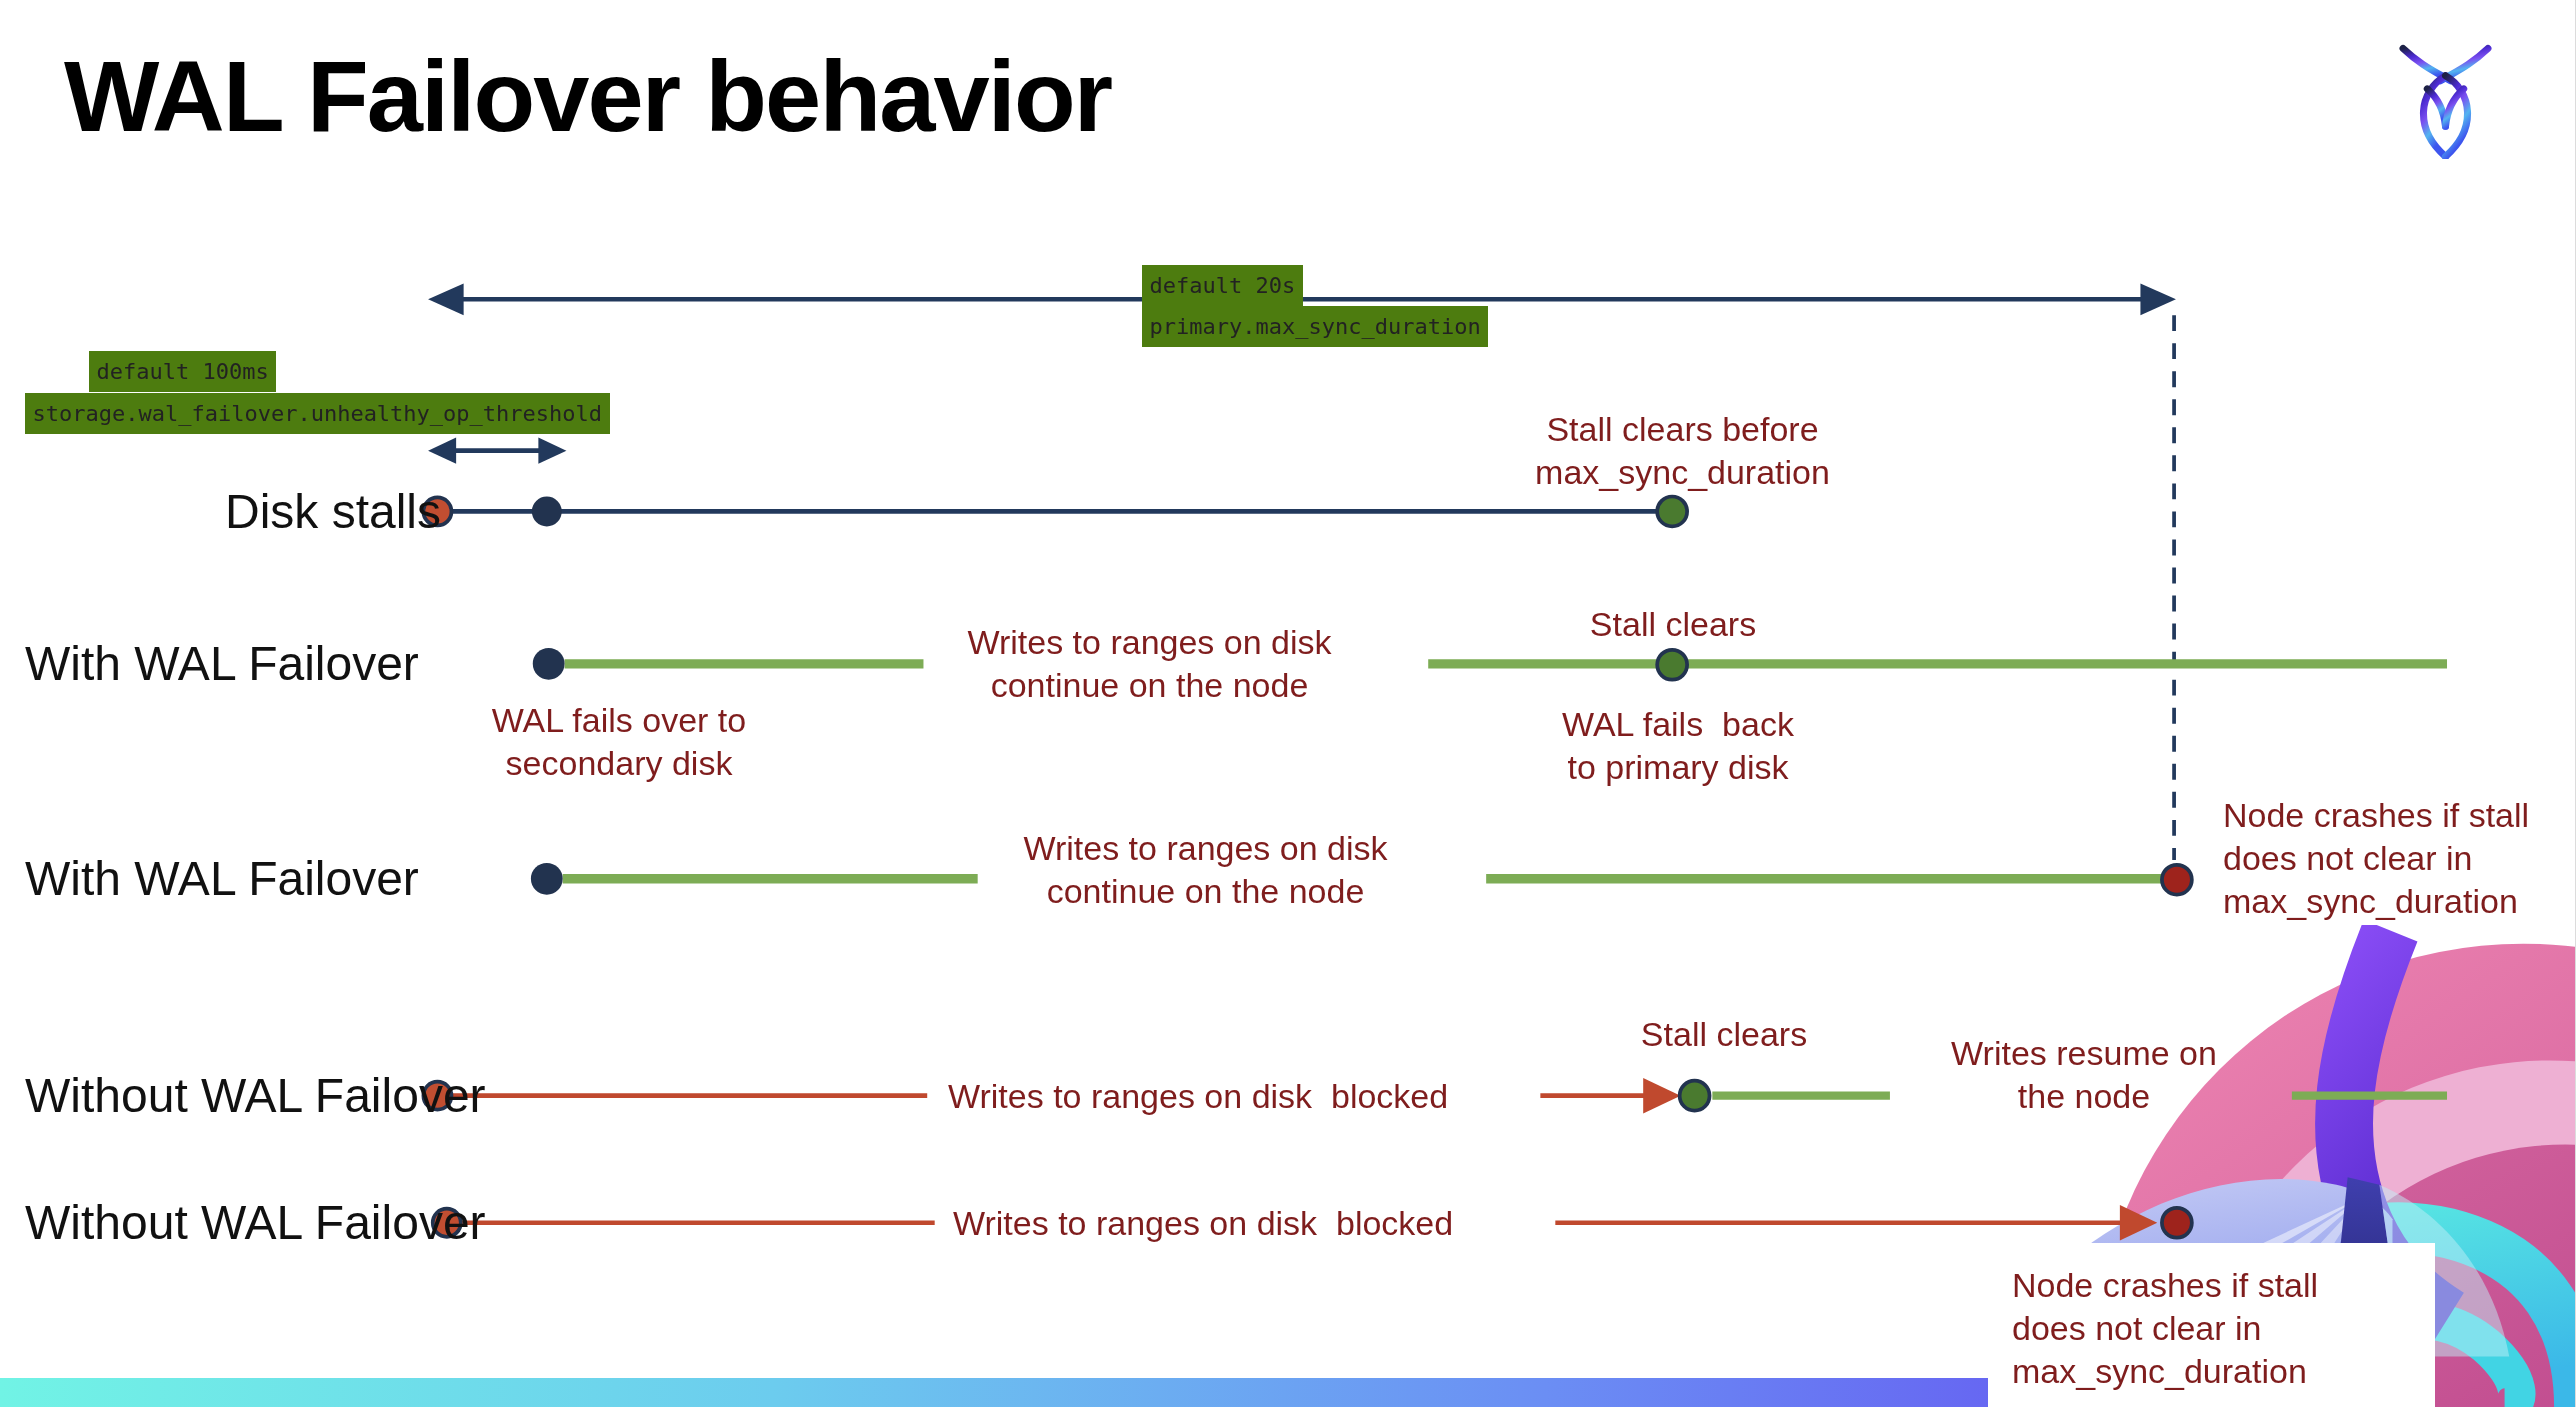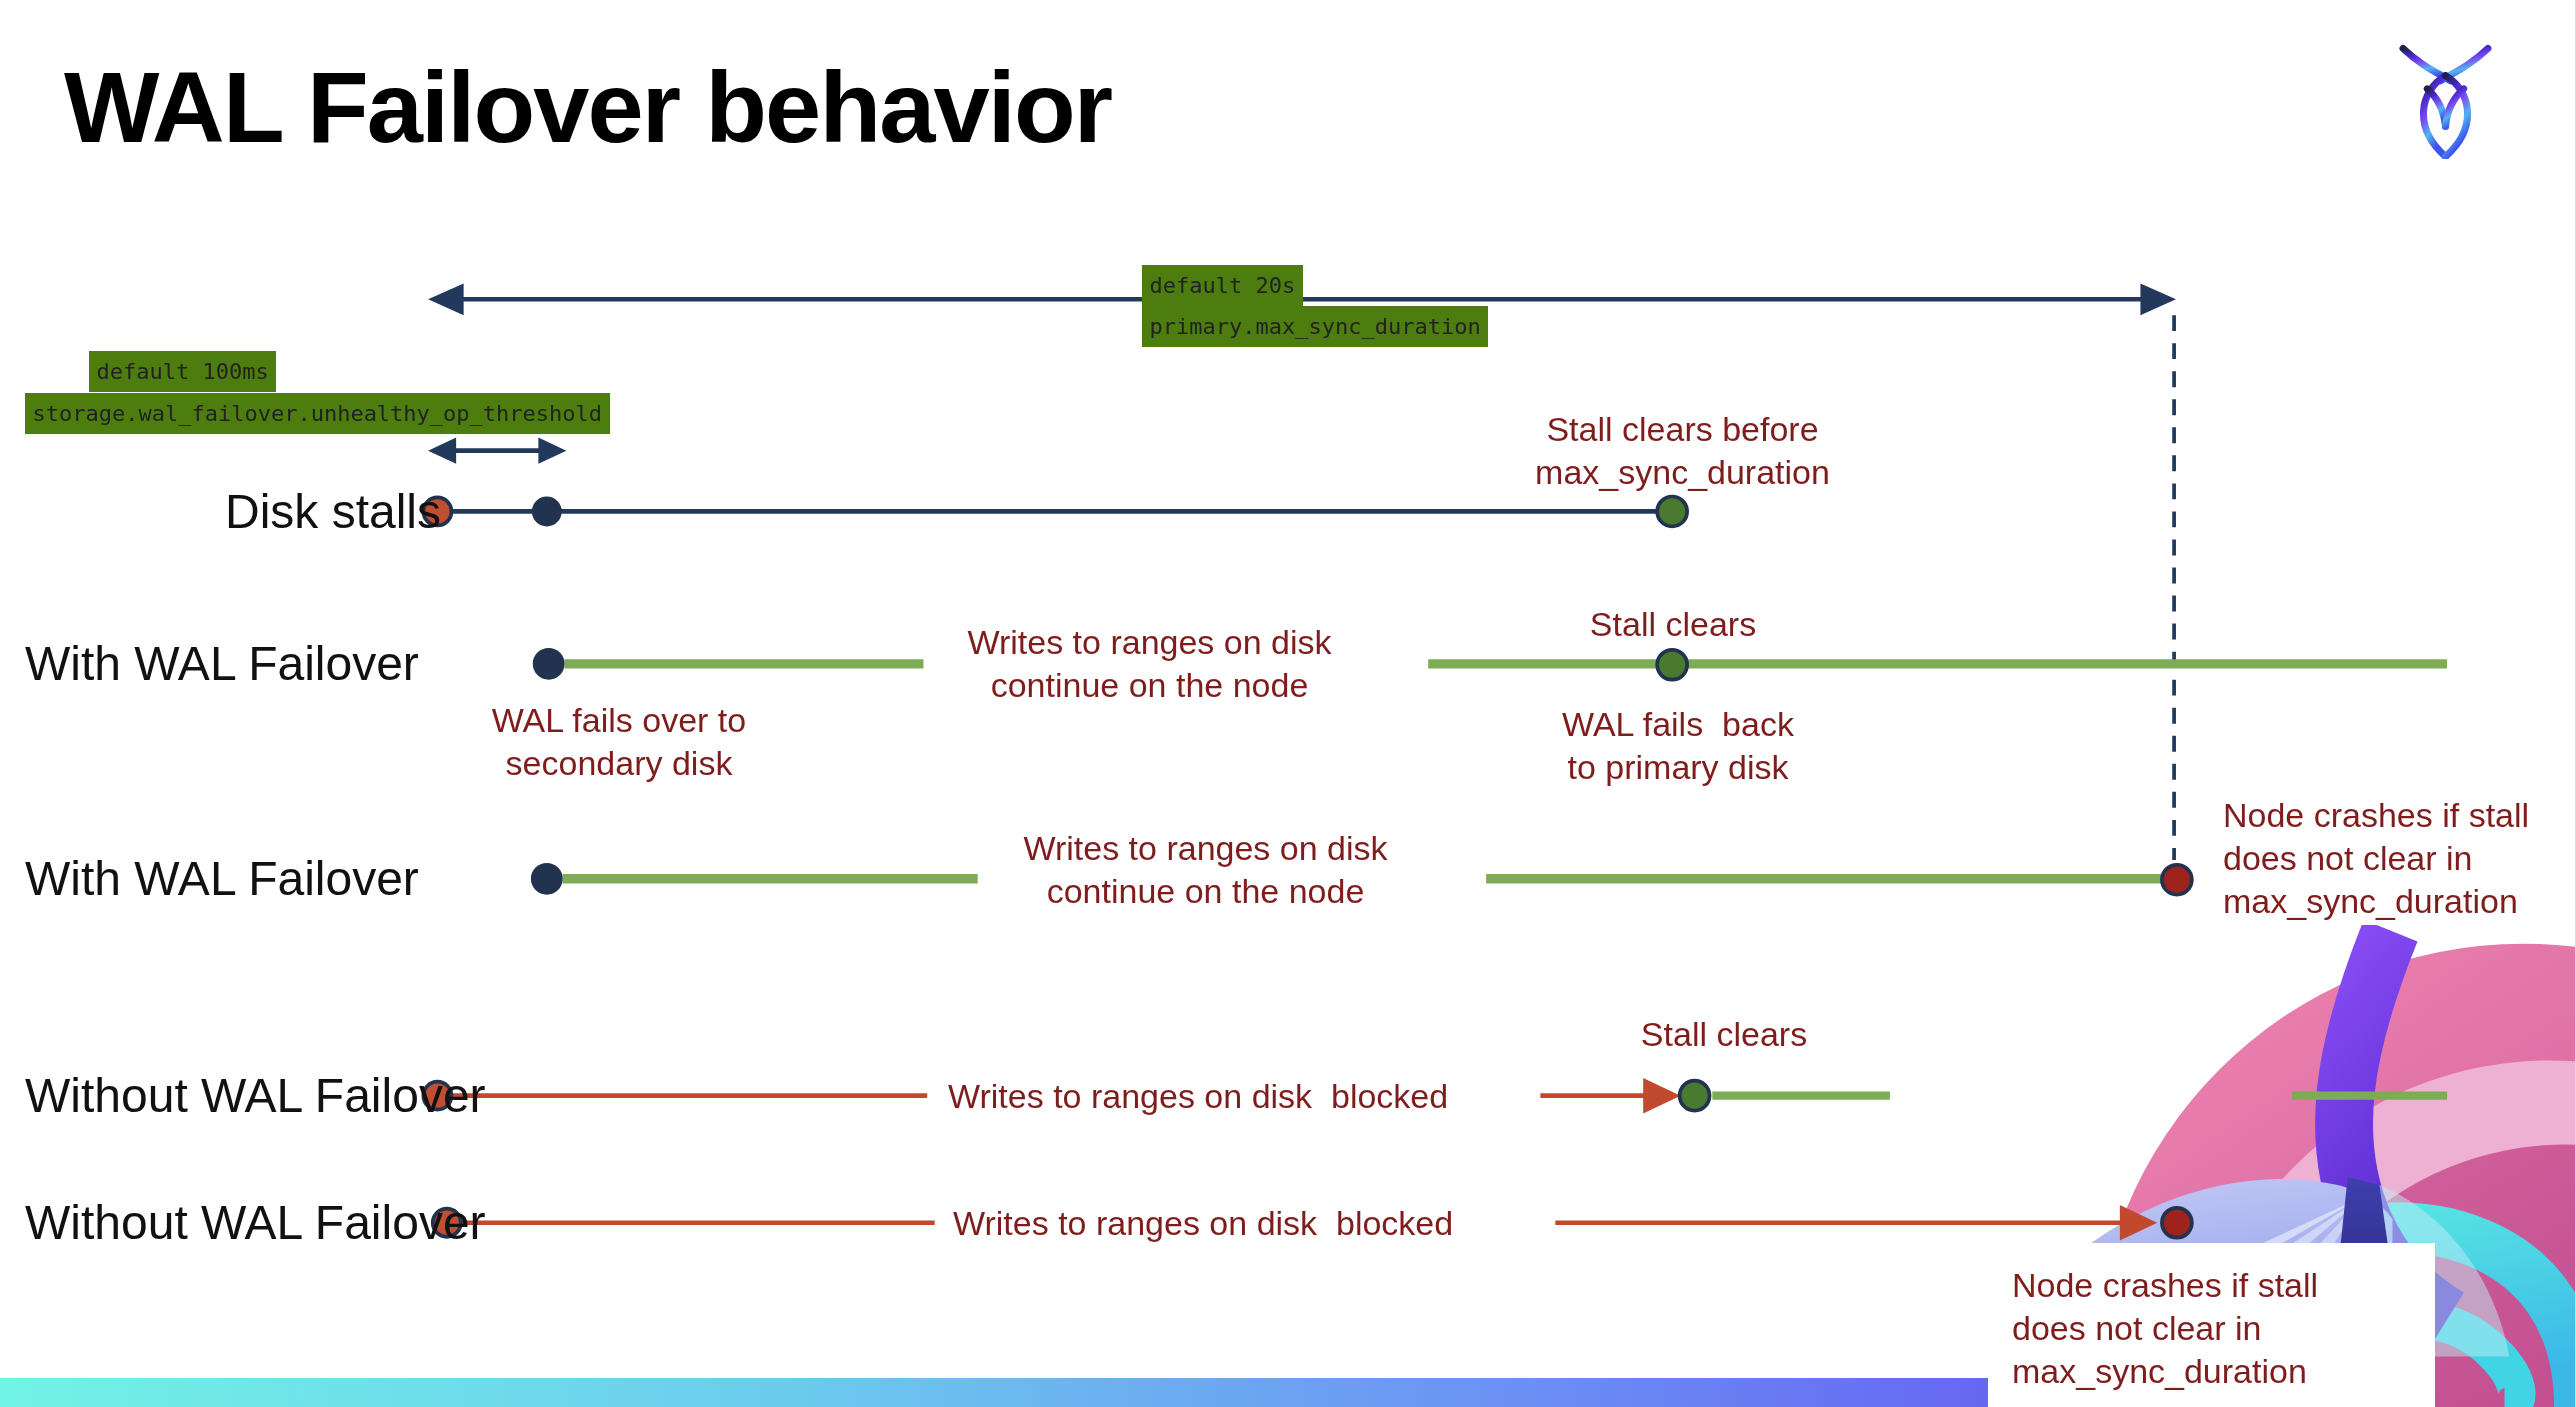--- a/index.html
+++ b/index.html
@@ -36,21 +36,21 @@
   #diagram-svg{left:0;top:0;z-index:40;}
   #artwork-svg{left:1925px;top:925px;z-index:10;}
   #logo-svg{left:2395px;top:43px;z-index:40;}
   .txt{z-index:50;}
 </style>
 </head>
 <body>
 
 <div id="canvas">
 
-  <div class="abs title txt" style="left:64px;top:39px;margin-top:11px;">WAL Failover behavior</div>
+  <div class="abs title txt" style="left:64px;top:39px;">WAL Failover behavior</div>
 
   <svg id="logo-svg" class="abs" width="101" height="116" viewBox="0 0 100 114">
     <defs>
       <linearGradient id="lg" x1="0" y1="0" x2="0.35" y2="1">
         <stop offset="0" stop-color="#1d2146"></stop>
         <stop offset="0.28" stop-color="#4b2ad0"></stop>
         <stop offset="0.5" stop-color="#7a4ff0"></stop>
         <stop offset="0.72" stop-color="#53b4f0"></stop>
         <stop offset="0.95" stop-color="#3d55ee"></stop>
       </linearGradient>
@@ -189,17 +189,19 @@
 secondary disk</div>
 
   <div class="abs note center txt" style="left:981px;top:827px;width:449px;">Writes to ranges on disk
 continue on the node</div>
   <div class="abs note left txt" style="left:2223px;top:794px;width:355px;">Node crashes if stall
 does not clear in
 max_sync_duration</div>
 
   <div class="abs note left txt" style="left:948px;top:1075px;width:598px;">Writes to ranges on disk  blocked</div>
   <div class="abs note center txt" style="left:1584px;top:1013px;width:280px;">Stall clears</div>
+  <div class="abs note center txt" style="left:1897px;top:1032px;width:374px;">Writes resume on
+the node</div>
 
   <div class="abs note left txt" style="left:953px;top:1202px;width:598px;">Writes to ranges on disk  blocked</div>
 
 </div>
 
 
 </body></html>

